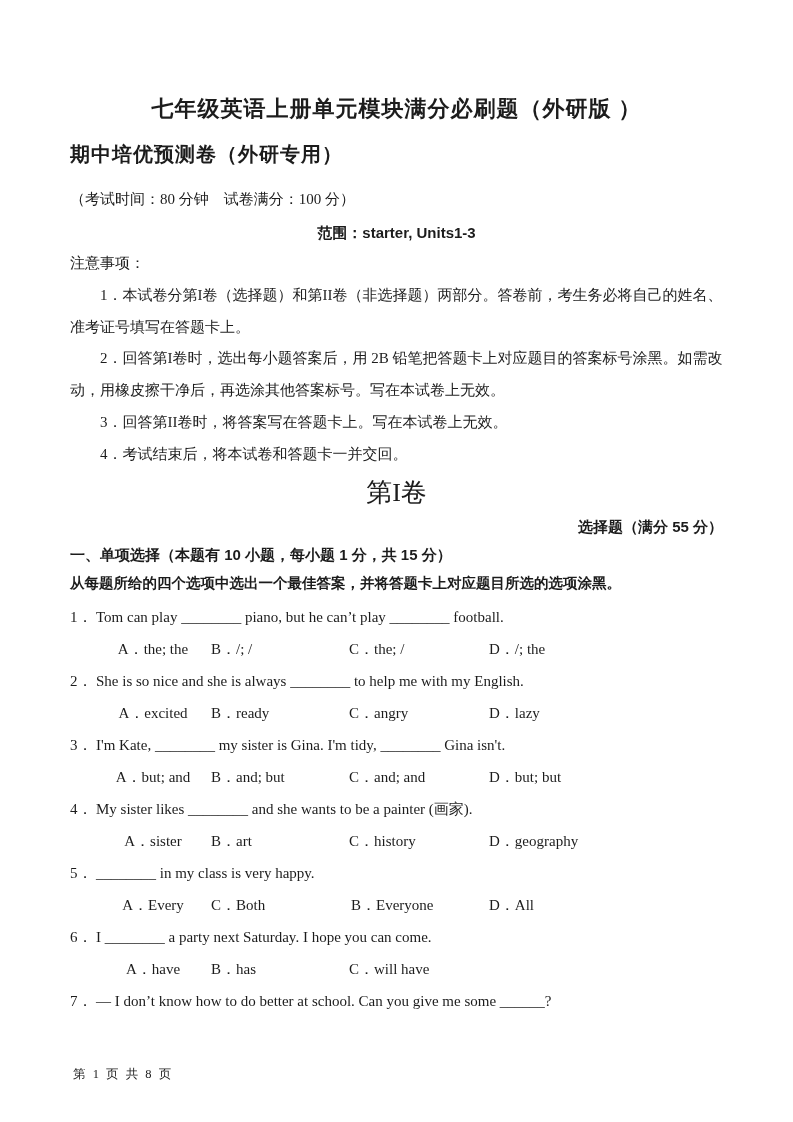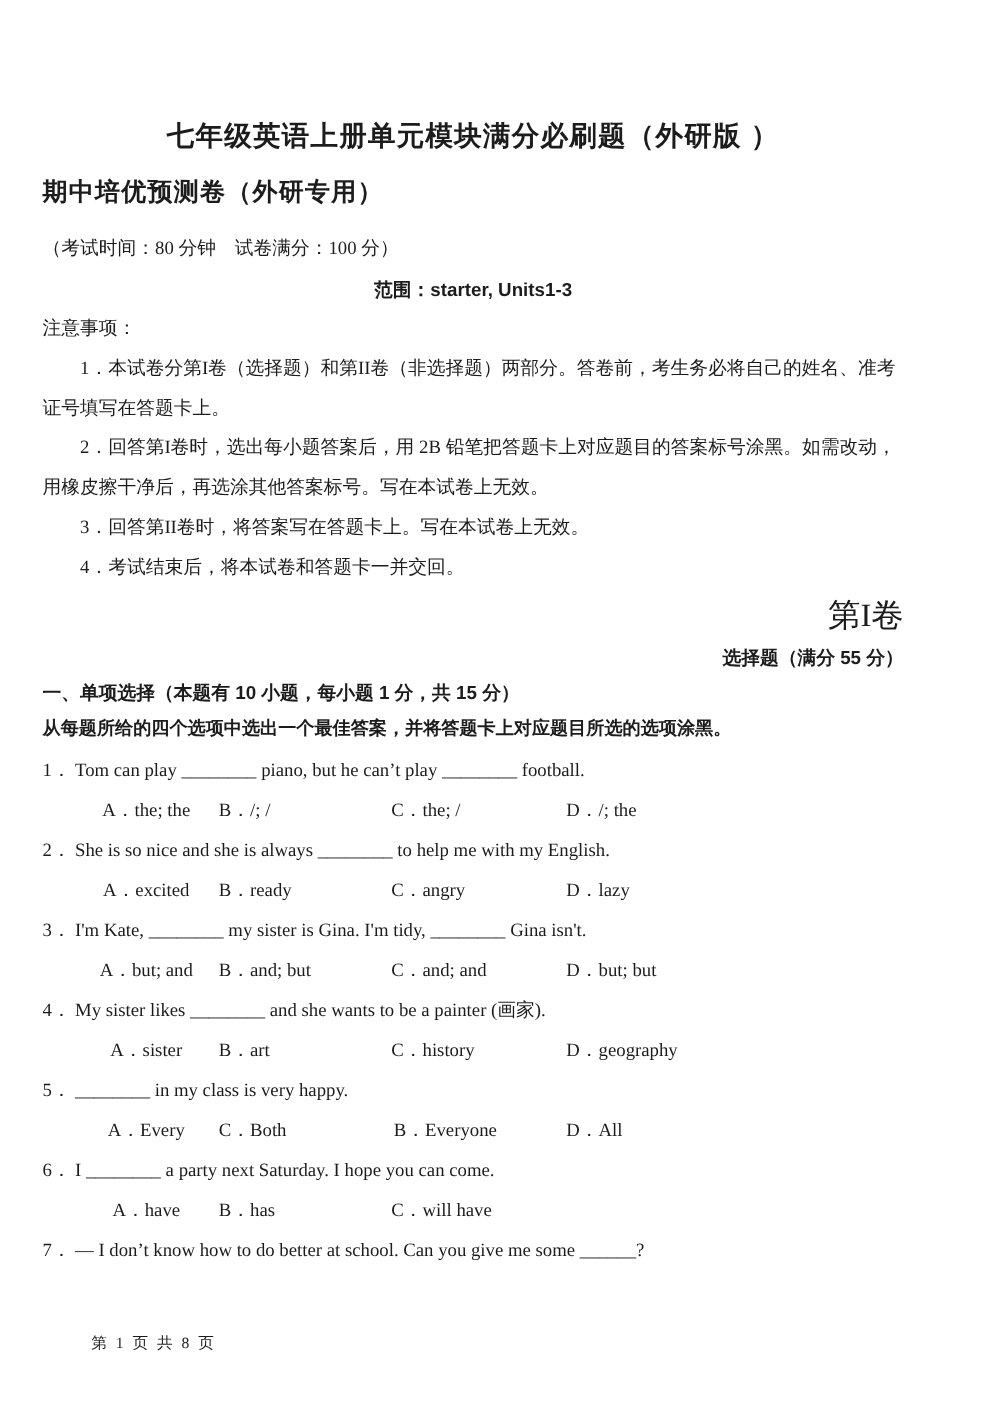--- a/index.html
+++ b/index.html
@@ -8,21 +8,21 @@
     background: #ffffff;
   }
   .page {
     position: relative;
     width: 793px;
     height: 1122px;
     margin: 0 auto;
     background: #ffffff;
     color: #1c1c1c;
     box-sizing: border-box;
-    padding: 94px 70px 0 34px;
+    padding: 94px 70px 0 70px;
     font-family: "Liberation Serif", "DejaVu Serif", serif;
     font-size: 15px;
     overflow: hidden;
   }
   .doc-title {
     margin: 0 0 16px 0;
     text-align: center;
     font-family: "Liberation Sans", "DejaVu Sans", sans-serif;
     font-weight: 700;
     font-size: 22px;
@@ -55,21 +55,21 @@
     line-height: 31.8px;
   }
   .notes p {
     margin: 0;
   }
   .note-item {
     text-indent: 2em;
   }
   .part-title {
     margin: 2px 0 0 0;
-    text-align: right;
+    text-align: center;
     font-size: 26px;
     line-height: 40px;
     font-weight: 400;
   }
   .section-title {
     margin: 0;
     text-align: right;
     font-family: "Liberation Sans", "DejaVu Sans", sans-serif;
     font-weight: 700;
     font-size: 15px;

